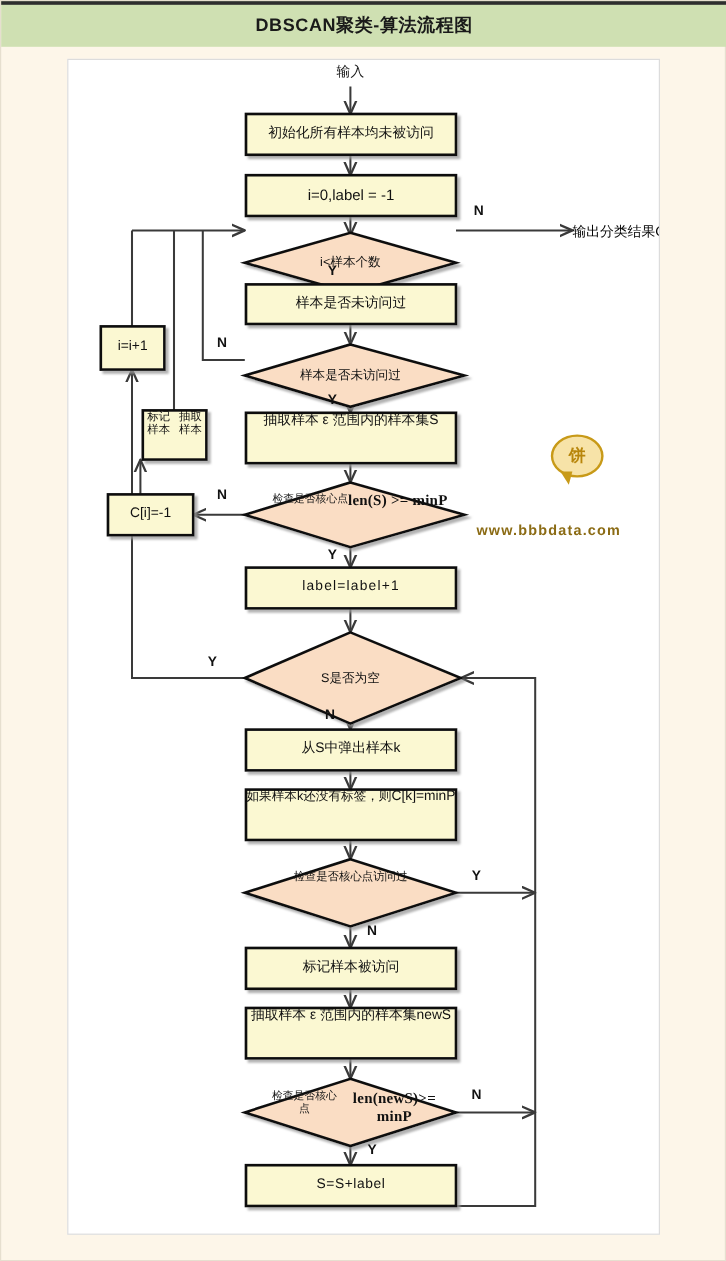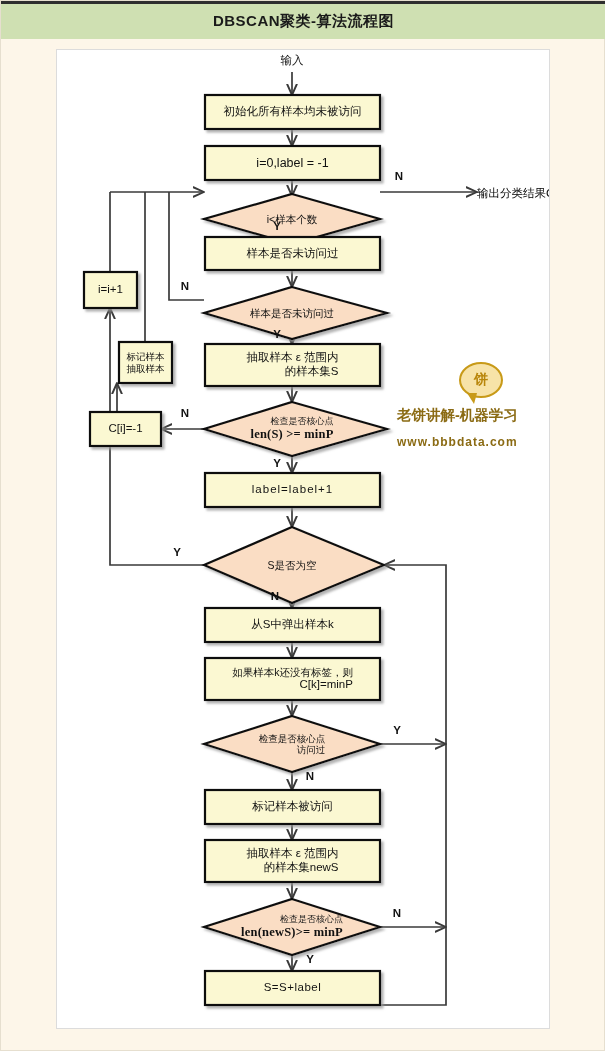--- a/index.html
+++ b/index.html
@@ -42,21 +42,21 @@
     width:100%;height:100%;
     display:flex;align-items:center;justify-content:center;
     text-align:center;line-height:1.18;
     font-family:"Liberation Sans","DejaVu Sans",sans-serif;
     color:#111;
   }
   .t13{font-size:12.5px;}
   .t12{font-size:11.5px;}
   .t11{font-size:10.5px;}
   .t10{font-size:9.5px;}
-  .stack{display:flex;flex-direction:column;align-items:flex-end;justify-content:center;height:100%;}
+  .stack{display:flex;flex-direction:row;align-items:flex-start;justify-content:center;height:100%;}
   .small{font-size:9px;color:#1a1a1a;margin-left:16px;}
   .mono-bold{
     font-family:Liberation Serif, serif;
     font-weight:bold;font-size:12.5px;color:#111;letter-spacing:.2px;
   }
   .kai{font-family:Liberation Sans, sans-serif;}
 
   
   #wm{
     position:absolute;left:340px;top:312px;width:150px;height:90px;
@@ -380,18 +380,17 @@
       </foreignObject>
     </svg>
 
     <div id="wm">
       <div class="bubblewrap">
         <div class="bubble">
           <span>饼</span>
         </div>
         <div class="tail"></div>
       </div>
-      <div class="line1">老饼讲解-机器学习</div>
       <div class="line2">www.bbbdata.com</div>
     </div>
 
   </div>
 </div>
 
 </body></html>

